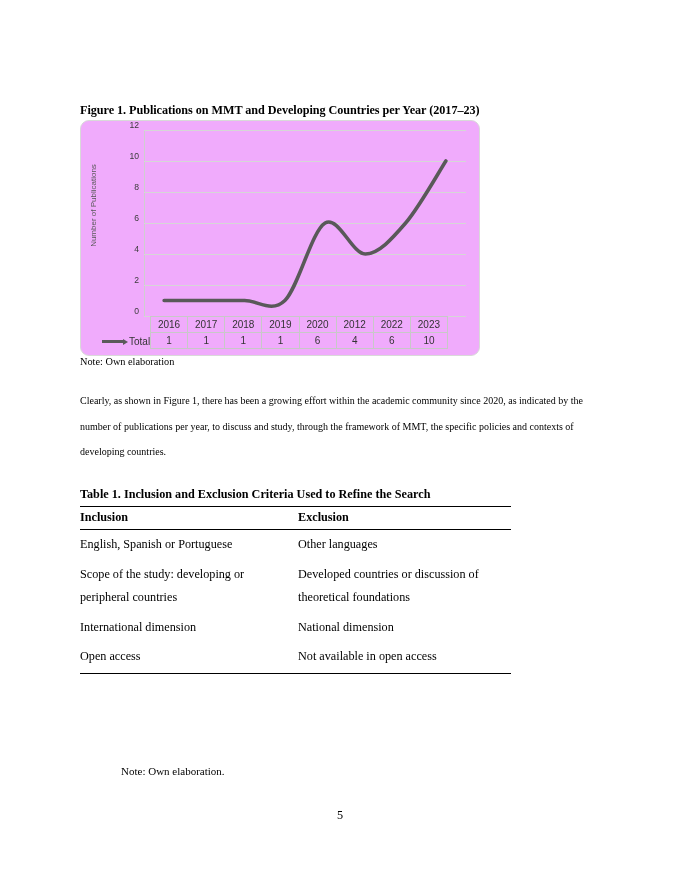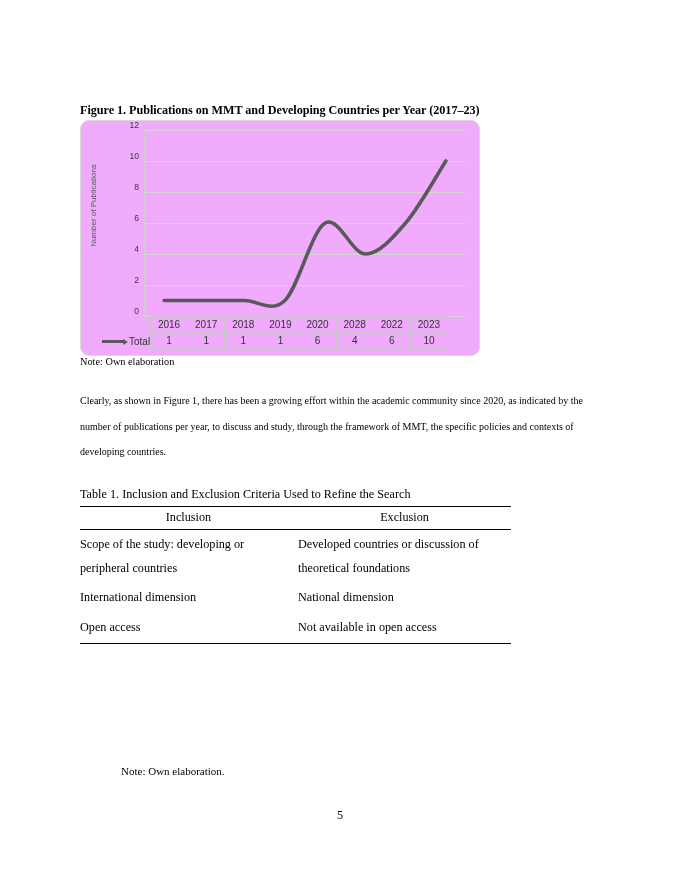--- a/index.html
+++ b/index.html
@@ -178,41 +178,41 @@
     text-align: left;
   }
 
   
   .table-title {
     position: absolute;
     left: 80px;
     top: 487px;
     width: 520px;
     font-family: "Liberation Serif", serif;
-    font-weight: normal;
+    font-weight: bold;
     font-size: 12.2px;
     white-space: nowrap;
   }
 
   .criteria-wrap {
     position: absolute;
     left: 80px;
     top: 506px;
     width: 430px;
   }
   table.criteria {
     width: 430px;
     border-collapse: collapse;
     font-family: "Liberation Serif", serif;
     font-size: 12.2px;
     table-layout: fixed;
   }
   table.criteria th {
-    text-align: center;
-    font-weight: normal;
+    text-align: left;
+    font-weight: bold;
     padding: 3px 0 4px 0;
     border-top: 1.6px solid #000;
     border-bottom: 1.1px solid #000;
     vertical-align: top;
   }
   table.criteria td {
     text-align: left;
     vertical-align: top;
     padding: 3px 8px 3px 0;
     line-height: 23.5px;
@@ -282,21 +282,21 @@
 
   <table class="chart-table">
     <tbody>
         <tr class="year-row">
       <td class="legend-cell"></td>
       <td>2016</td>
       <td>2017</td>
       <td>2018</td>
       <td>2019</td>
       <td>2020</td>
-      <td>2028</td>
+      <td>2012</td>
       <td>2022</td>
       <td>2023</td>
     </tr>
     <tr class="value-row">
       <td class="legend-cell">
         <span class="legend-inner">
           <span class="legend-swatch"></span>
               <span class="legend-arrow"></span>
               <span>Total</span>
         </span>
@@ -323,20 +323,24 @@
 <div class="criteria-wrap">
   <table class="criteria">
     <thead>
       <tr>
         <th class="col1">Inclusion</th>
         <th class="col2">Exclusion</th>
       </tr>
     </thead>
     <tbody>
       <tr>
+        <td class="col1">English, Spanish or Portuguese</td>
+        <td class="col2">Other languages</td>
+      </tr>
+      <tr>
         <td class="col1">Scope of the study: developing or peripheral countries</td>
         <td class="col2">Developed countries or discussion of theoretical foundations</td>
       </tr>
       <tr>
         <td class="col1">International dimension</td>
         <td class="col2">National dimension</td>
       </tr>
       <tr class="last-row">
         <td class="col1">Open access</td>
         <td class="col2">Not available in open access</td>

